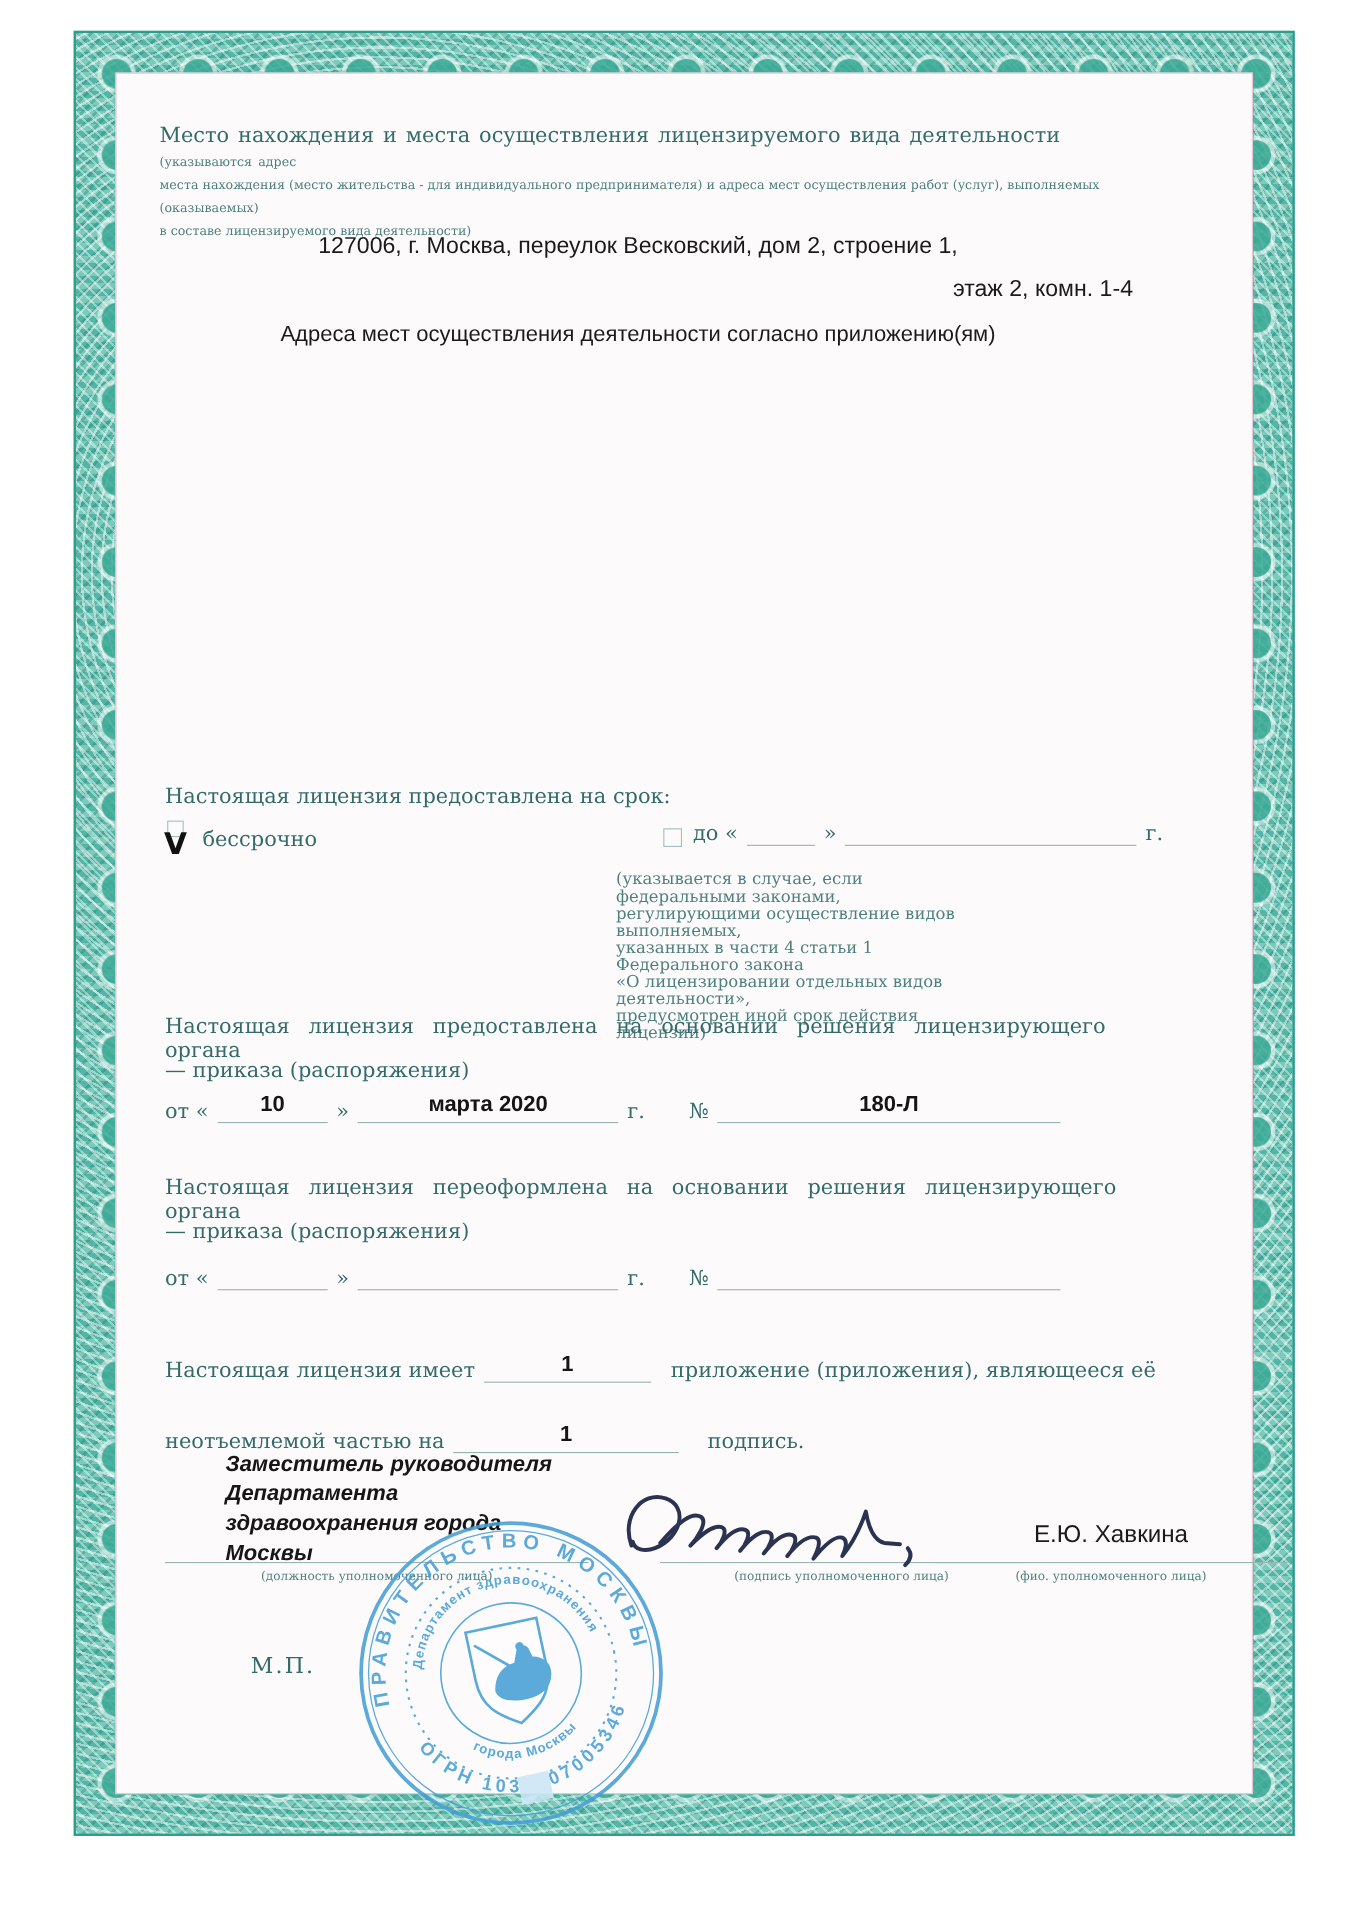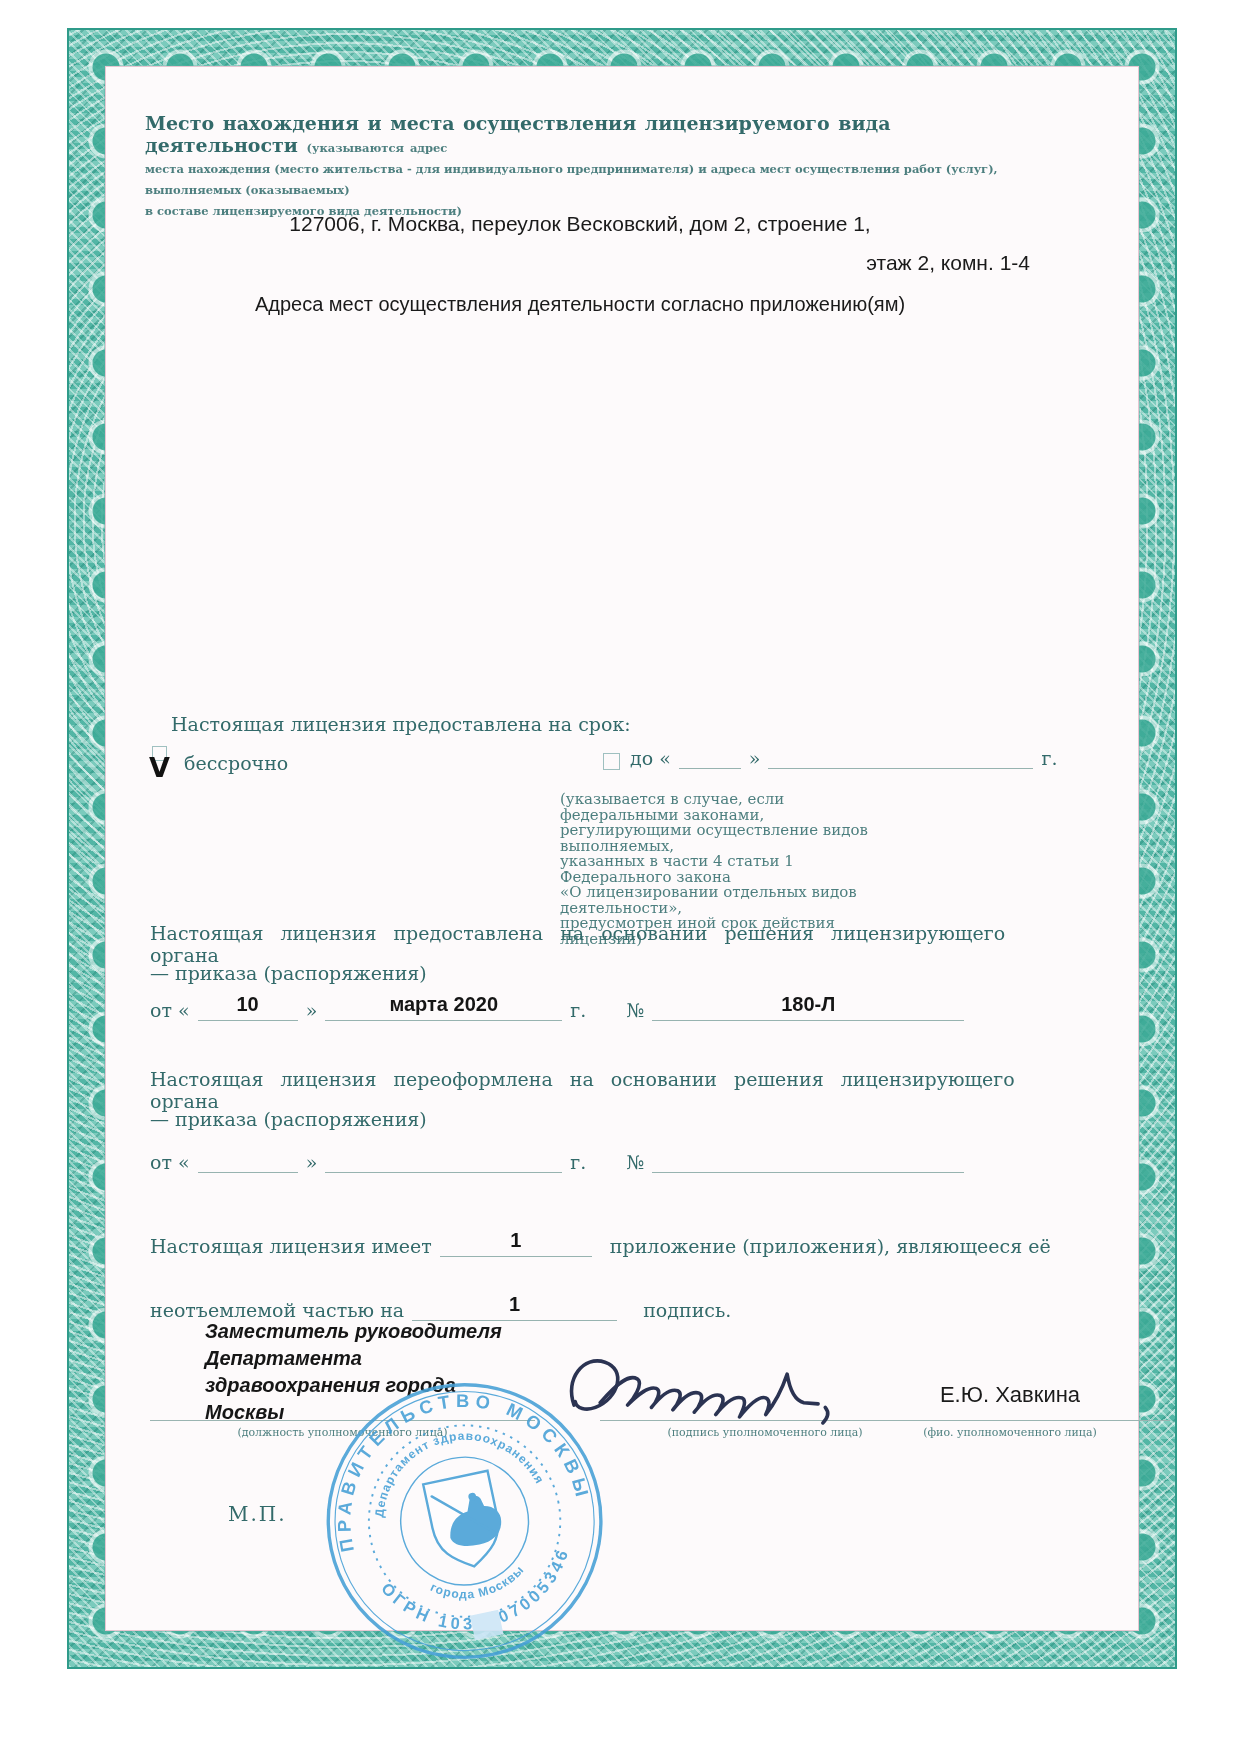--- a/index.html
+++ b/index.html
@@ -40,36 +40,36 @@
 </style>
 </head>
 <body>
 
 <div class="page">
 
   <div class="frame">
     <div class="paper"></div>
   </div>
 
-  <div class="abs serif" style="left:145px;top:112px;width:870px;font-weight:bold;">
+  <div class="abs serif" style="left:145px;top:112px;width:870px;">
     <div style="font-size:19px;word-spacing:2px;">
       <span>Место нахождения и места осуществления лицензируемого вида деятельности</span>
       <span class="small-note">(указываются адрес</span>
     </div>
     <div class="small-note">места нахождения (место жительства - для индивидуального предпринимателя) и адреса мест осуществления работ (услуг), выполняемых (оказываемых)</div>
     <div class="small-note">в составе лицензируемого вида деятельности)</div>
   </div>
 
   <div class="abs" style="left:130px;top:212px;width:900px;text-align:center;">
     <div class="boldblk" style="font-size:21px;">127006, г. Москва, переулок Весковский, дом 2, строение 1,</div>
     <div class="boldblk" style="font-size:21px;margin-top:15px;text-align:right;">этаж 2, комн. 1-4</div>
     <div class="boldblk" style="font-size:20px;margin-top:18px;">Адреса мест осуществления деятельности согласно приложению(ям)</div>
   </div>
 
-  <div class="abs serif big" style="left:150px;top:713px;margin-left:21px;">Настоящая лицензия предоставлена на срок:</div>
+  <div class="abs serif big" style="left:150px;top:713px;">Настоящая лицензия предоставлена на срок:</div>
 
   <div class="abs chkbox" style="left:152px;top:746px;width:15px;height:15px;"></div>
   <div class="abs vmark" style="left:149px;top:752px;">V</div>
   <div class="abs serif big" style="left:184px;top:752px;">бессрочно</div>
 
   <div class="abs chkbox" style="left:603px;top:753px;width:17px;height:17px;"></div>
   <div class="abs serif frow" style="left:630px;top:744px;">
     <span>до «</span>
     <span class="blank" style="width:62px;"></span>
     <span>»</span>

